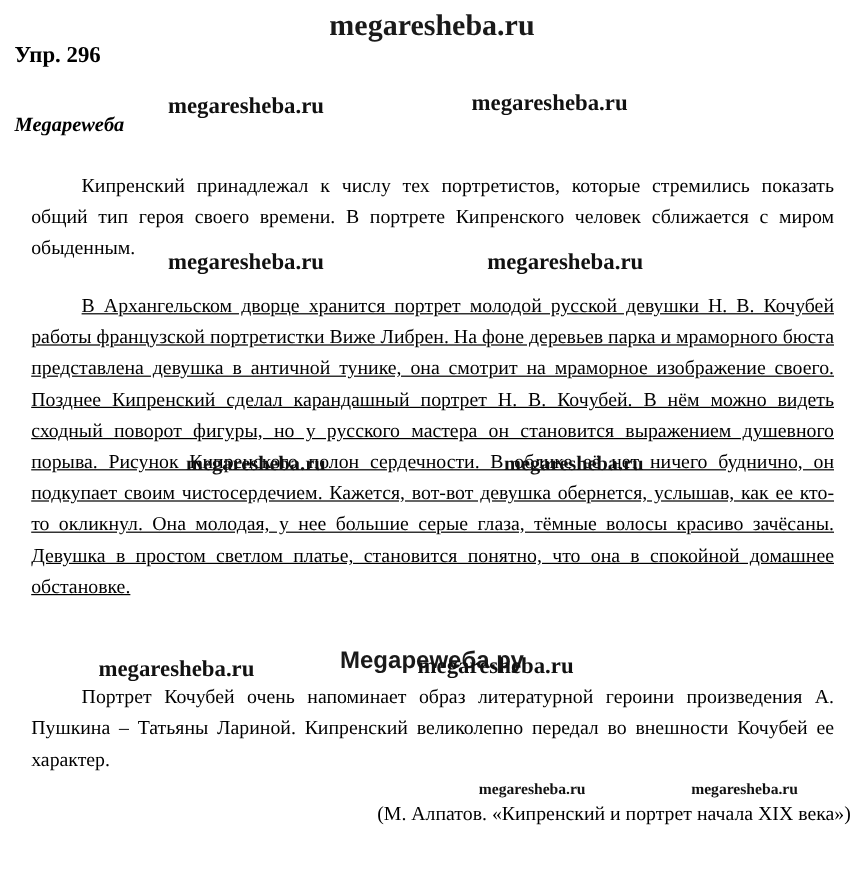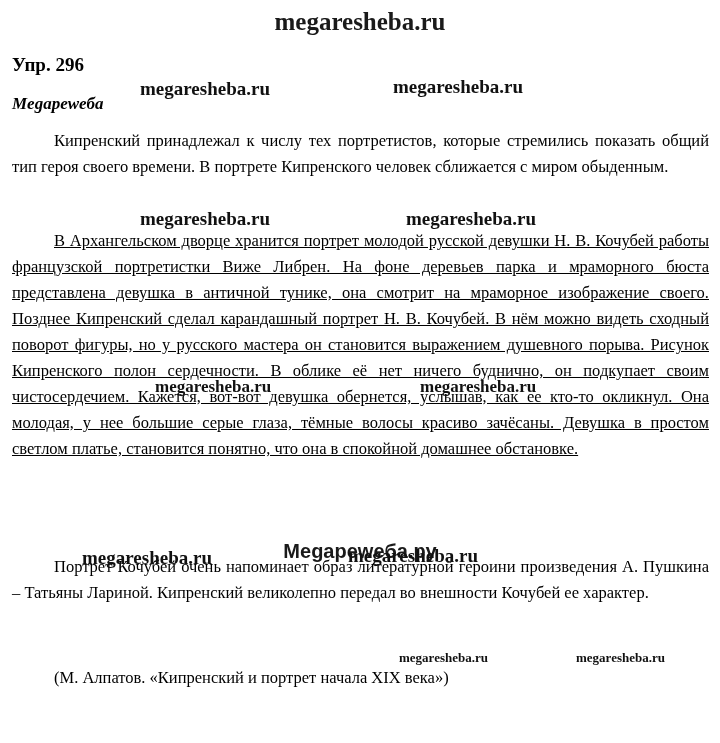--- a/index.html
+++ b/index.html
@@ -38,21 +38,21 @@
     left: 0;
     width: 720px;
     text-align: center;
     font-family: Liberation Sans, sans-serif;
     font-size: 20px;
     font-weight: bold;
     color: #1a1a1a;
   }
   .exercise-number {
     position: absolute;
-    top: 54px;
+    top: 36px;
     left: 12px;
     font-size: 19px;
     font-weight: bold;
   }
   .task-type {
     position: absolute;
     top: 94px;
     left: 12px;
     font-size: 17px;
     font-weight: bold;
@@ -60,35 +60,36 @@
   }
   .body-text {
     position: absolute;
     left: 12px;
     width: 697px;
     font-size: 16.5px;
     line-height: 26px;
     text-align: justify;
   }
   .body-text p {
-    margin: 0;
+    margin: 14px;
     text-indent: 42px;
     text-align: justify;
   }
   .p1 { top: 128px; }
   .p2 { top: 228px; text-decoration: underline; }
   .p3 { top: 554px; }
   .source {
     position: absolute;
     top: 665px;
     left: 12px;
     width: 697px;
     font-size: 16.5px;
     line-height: 26px;
     text-indent: 42px;
+    text-align: right;
   }
   
   .wm {
     position: absolute;
     font-family: "Liberation Serif", serif;
     font-weight: bold;
     color: #111111;
     white-space: nowrap;
     pointer-events: none;
   }

